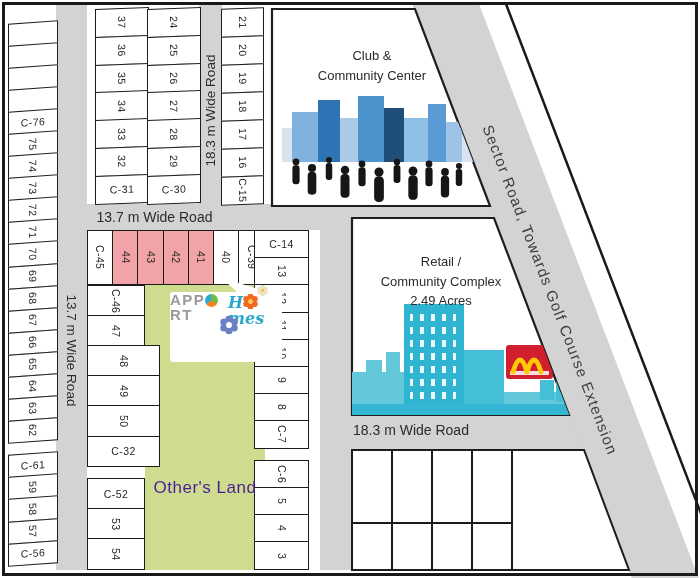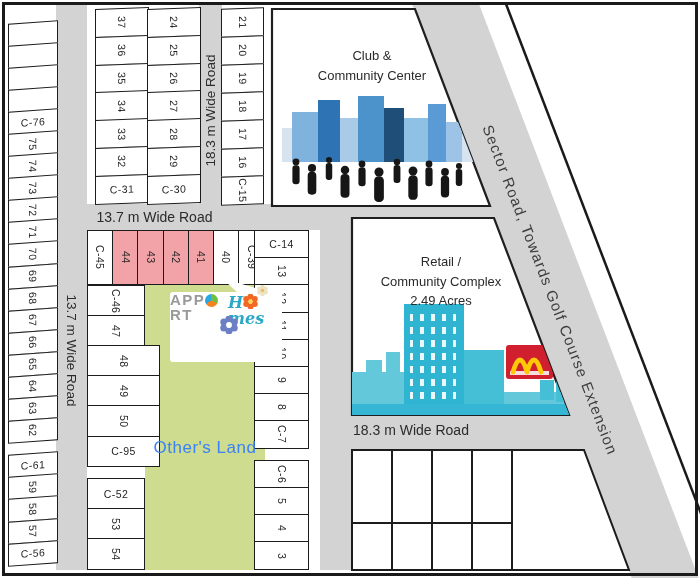--- a/index.html
+++ b/index.html
@@ -19,21 +19,21 @@
   .h{writing-mode:horizontal-tb;}
   .gap{flex:0 0 11px;background:transparent;border:none;}
   .pink{background:var(--pink,#f2a3a8);}
   .wide{width:71px;flex-shrink:0;}
   .lbl{position:absolute;z-index:6;color:#2b2b2b;font-size:13.5px;}
   .lbl-center{display:flex;align-items:center;justify-content:center;}
   .lbl span{white-space:nowrap;}
   .blocktext{position:absolute;z-index:6;color:#2b2b2b;font-size:13px;line-height:1.5;text-align:center;}
   .sector-lbl{position:absolute;z-index:6;color:#3d3d3d;font-size:15px;letter-spacing:1.2px;
               text-align:center;white-space:nowrap;transform:rotate(69deg);transform-origin:center;}
-  .others{position:absolute;z-index:6;color:#3b82f6;font-size:17px;text-align:center;letter-spacing:.5px;}
+  .others{position:absolute;z-index:6;color:#4c1d95;font-size:17px;text-align:center;letter-spacing:.5px;margin-top:40px;}
   svg.overlay{position:absolute;left:0;top:0;z-index:5;pointer-events:none;}
   .logo{position:absolute;left:170px;top:292px;width:112px;height:70px;background:#fff;border-radius:3px;
         z-index:7;display:flex;flex-direction:row;align-items:flex-start;justify-content:center;}
   .logo-line1{font-size:15px;font-weight:bold;letter-spacing:1.5px;color:var(--logo_gray,#9a9a9a);line-height:1;}
   .swirl{display:inline-block;width:13px;height:13px;border-radius:50%;vertical-align:-2px;
          background:conic-gradient(#6cbe45 0 33%,#f58220 33% 66%,#29a8df 66% 100%);}
   .logo-line2{position:relative;font-family:"DejaVu Serif",serif;font-style:italic;font-weight:bold;
               font-size:16px;color:var(--logo_teal,#2ba7c8);line-height:1;margin-top:2px;}
   .flower{display:inline-block;vertical-align:-1px;}
   .flower-blue{position:absolute;left:-8px;bottom:-7px;}
@@ -123,21 +123,21 @@
       <div class="cell v">C-39</div>
     </div>
 
   <div class="col" style="left:87px;top:285px;width:58px;height:285px;">
 
   <div class="cell v">C-46</div>
       <div class="cell v">47</div>
       <div class="cell v wide">48</div>
       <div class="cell v wide">49</div>
       <div class="cell v wide">50</div>
-      <div class="cell h wide">C-95</div>
+      <div class="cell h wide">C-32</div>
       <div class="gap"></div>
       <div class="cell h">C-52</div>
       <div class="cell v">53</div>
       <div class="cell v">54</div>
     </div>
 
   <div class="col" style="left:254px;top:230px;width:55px;height:340px;">
 
   <div class="cell h">C-14</div>
       <div class="cell v">13</div>

